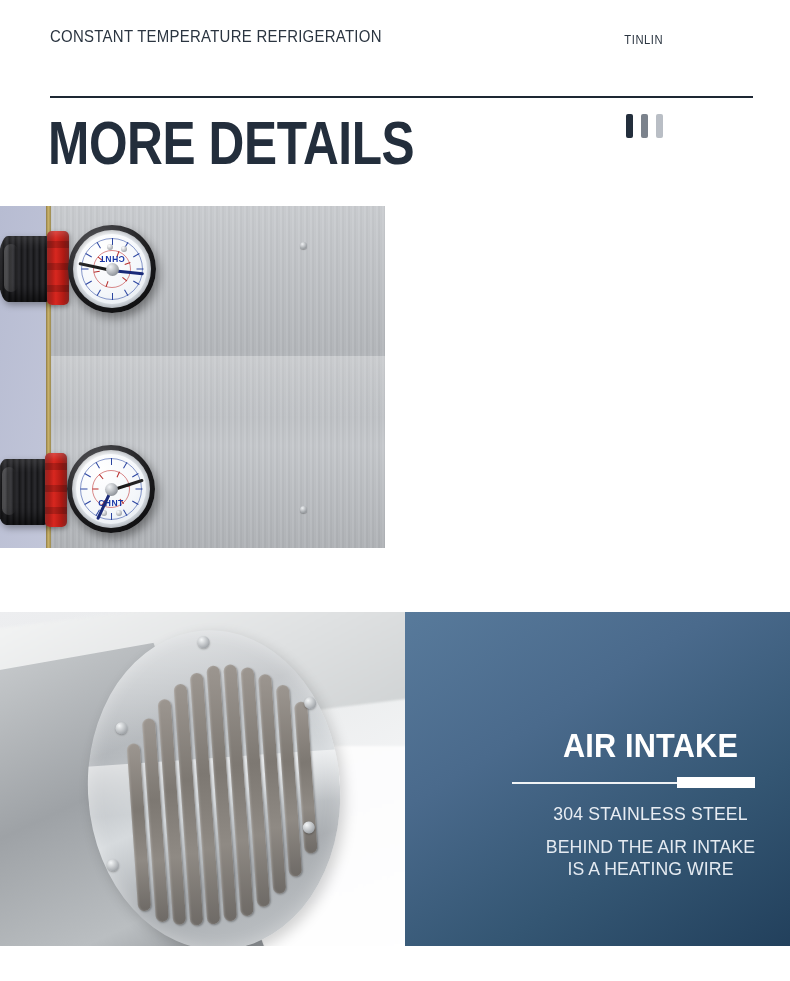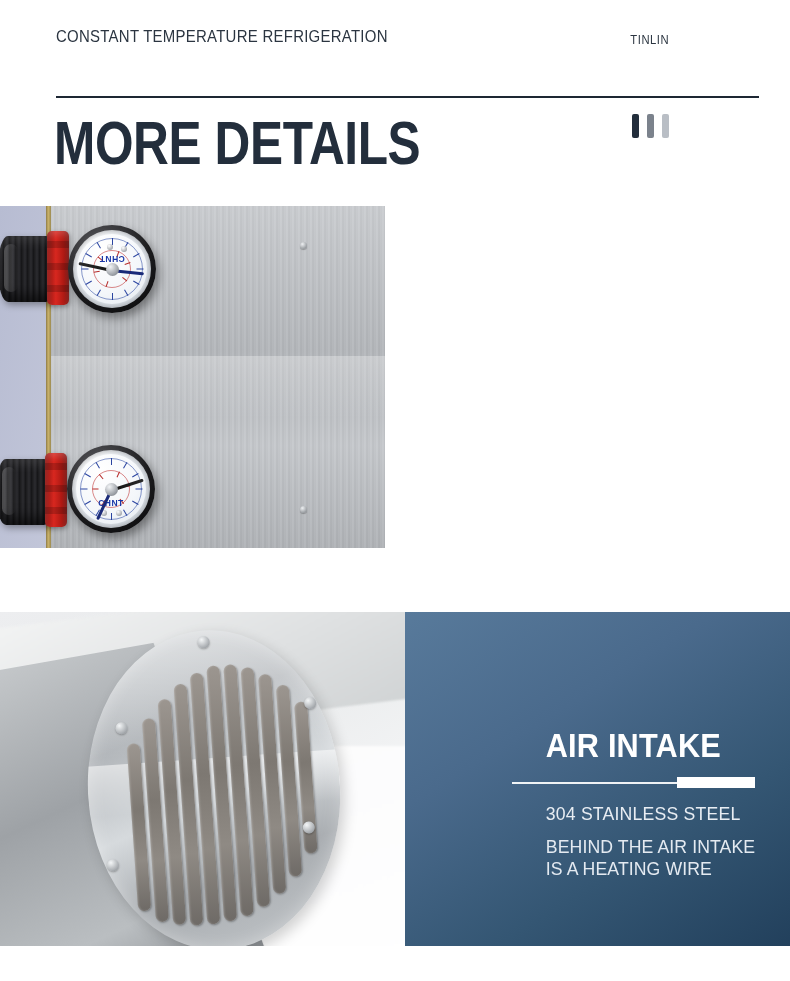--- a/index.html
+++ b/index.html
@@ -5,21 +5,21 @@
 <style>
   * { margin:0; padding:0; box-sizing:border-box; }
   html,body{ background:#ffffff; }
   body{
     width:790px; height:981px;
     font-family:"Liberation Sans", sans-serif;
     overflow:hidden; position:relative;
   }
 
   
-  .header{ position:absolute; left:16px; top:0; width:700px; height:206px; }
+  .header{ position:absolute; left:10px; top:0; width:700px; height:206px; }
   .hdr-kicker{
     position:absolute; left:40px; top:24px; width:420px;
     font-size:17px; line-height:26px; letter-spacing:.3px;
     color:#2b3541; font-weight:400;
     transform:scaleX(.88); transform-origin:left center;
   }
   .hdr-brand{
     position:absolute; right:47px; top:33px;
     font-size:12.5px; letter-spacing:.6px; color:#2b3541;
     transform:scaleX(.9); transform-origin:right center;
@@ -53,21 +53,21 @@
     background:linear-gradient(148deg,#577798 0%,#4a6a8c 34%,#345673 68%,#22405c 100%); }
   .b1-photo{ width:385px; height:100%; }
 
   .b2-photo{ width:405px; height:100%; }
   .b2-text{ width:385px; height:100%;
     background:linear-gradient(148deg,#587a9b 0%,#4a6a8c 34%,#345673 68%,#22405c 100%); }
 
   
   .tx{ position:absolute; }
   .tx.left{ left:46px; text-align:left; }
-  .tx.right{ right:35px; text-align:left; }
+  .tx.right{ right:35px; text-align:center; }
   .b1-text .tx{ top:118px; }
   .b2-text .tx{ top:116px; }
 
   .tx h2{
     font-size:33px; line-height:36px; font-weight:700;
     color:#ffffff; letter-spacing:.2px; white-space:nowrap;
     transform:scaleX(.93);
   }
   .tx.left h2{ transform-origin:left center; }
   .tx.right h2{ transform-origin:right center; }

